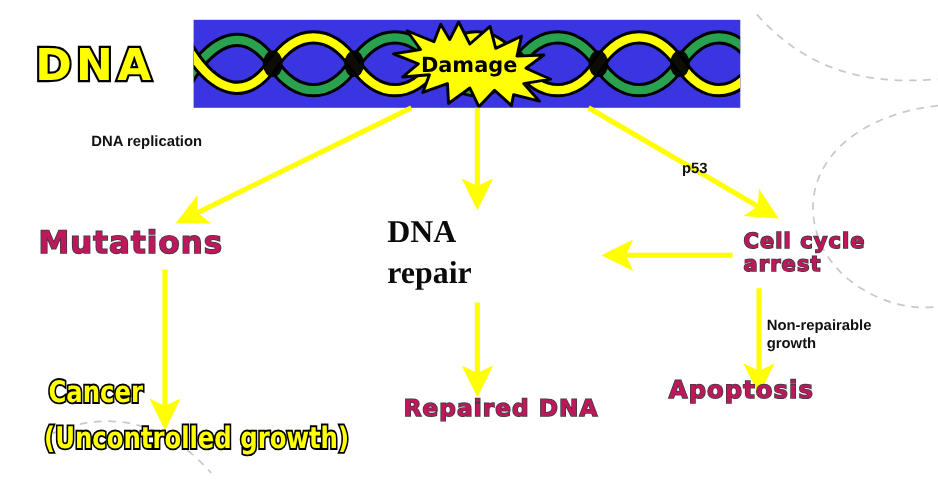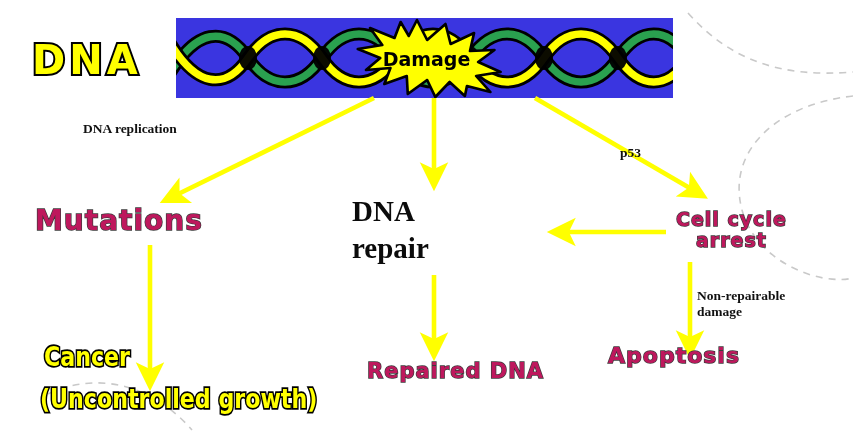--- a/index.html
+++ b/index.html
@@ -38,21 +38,21 @@
   }
   #damage-label span{
     font-family:"DejaVu Sans", sans-serif;
     font-size:19px;font-weight:bold;color:#000000;
     letter-spacing:0px;transform:translate(2px,1px);
   }
 
   
   .lbl-bold{
     position:absolute;
-    font-family:Liberation Serif, serif;
+    font-family:Liberation Sans, sans-serif;
     font-weight:bold;color:#111111;
     font-size:13.5px;line-height:1.15;
   }
   #lbl-dna-replication{left:83px;top:121px;}
   #lbl-p53{left:620px;top:121px;margin-top:24px;}
   #lbl-nonrep{left:697px;top:288px;width:105px;}
 
   
   .hollow{
     position:absolute;
@@ -60,21 +60,21 @@
     font-weight:bold;
     color:#be185d;
     -webkit-text-stroke:1.4px #3b3b3b;
     paint-order:stroke fill;
     letter-spacing:1px;
     line-height:1.12;
     white-space:pre;
   }
   #txt-mutations{left:35px;top:205px;font-size:28px;}
   #txt-repaired{left:367px;top:360px;font-size:21px;}
-  #txt-cellcycle{left:676px;top:209px;font-size:19px;text-align:center;}
+  #txt-cellcycle{left:676px;top:209px;font-size:19px;text-align:left;}
   #txt-apoptosis{left:608px;top:344px;font-size:22px;}
 
   
   #txt-dna-repair{
     position:absolute;left:352px;top:193px;
     font-family:"Liberation Serif", serif;
     font-weight:bold;color:#0b0b0b;
     font-size:29px;line-height:1.28;
     white-space:pre;
   }
@@ -185,21 +185,21 @@
       <line x1="666" y1="232" x2="556" y2="232"></line>
       <line x1="150" y1="245" x2="150" y2="382"></line>
       <line x1="434" y1="275" x2="434" y2="352"></line>
       <line x1="690" y1="262" x2="690" y2="350"></line>
     </g>
   </svg>
 
   <div class="lbl-bold" id="lbl-dna-replication">DNA replication</div>
   <div class="lbl-bold" id="lbl-p53">p53</div>
   <div class="lbl-bold" id="lbl-nonrep" style="white-space:pre-line;">Non-repairable
-damage</div>
+growth</div>
 
   <div class="hollow" id="txt-mutations">Mutations</div>
 
   <div id="txt-dna-repair">DNA
 repair</div>
 
   <div class="hollow" id="txt-cellcycle">Cell cycle
 arrest</div>
 
   <div class="yellowout" id="txt-cancer">Cancer</div>

